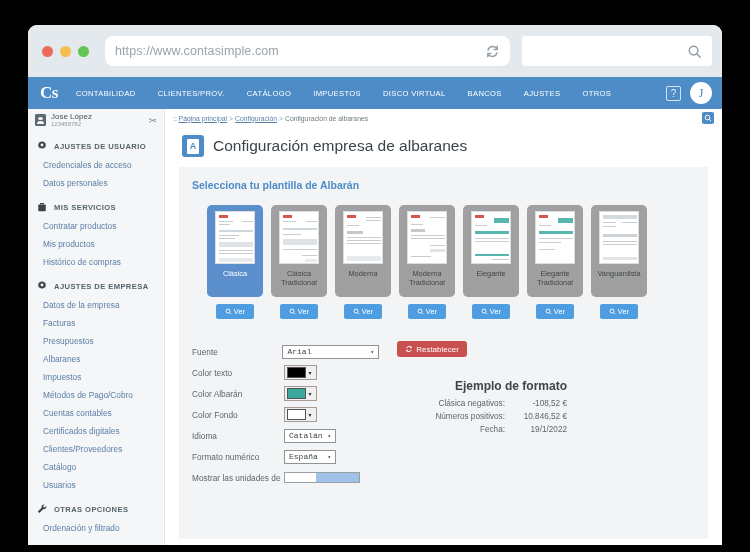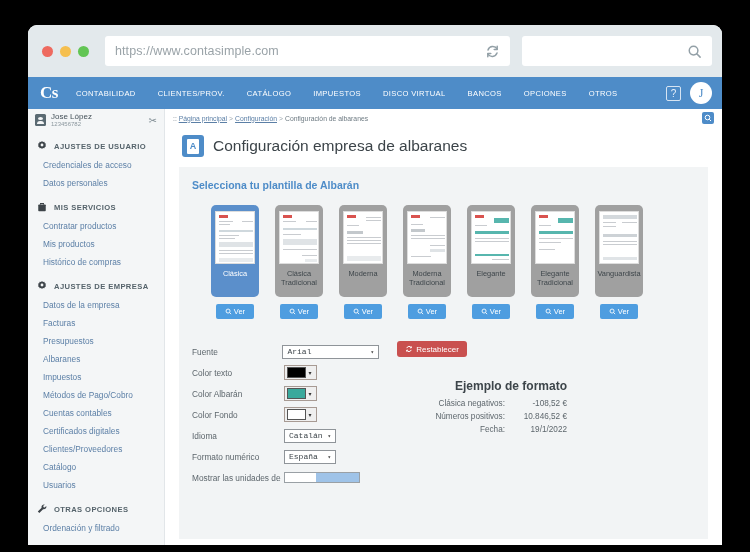--- a/index.html
+++ b/index.html
@@ -20,21 +20,21 @@
   .chrome {
     height: 52px; background: #e3e9ec;
     display: flex; align-items: center; padding: 0 14px;
   }
   .dots { display: flex; gap: 7px; margin-right: 16px; }
   .dot { width: 11px; height: 11px; border-radius: 50%; }
   .dot.r { background: #ee6a5f; }
   .dot.y { background: #f5bf4f; }
   .dot.g { background: #62c554; }
   .urlbar {
-    flex: 0 0 405px; height: 30px; background: #fff; border-radius: 3px;
+    flex: 0 0 405px; height: 30px; background: #fff; border-radius: 8px;
     display: flex; align-items: center; padding: 0 10px;
   }
   .urlbar .u {
     flex: 1; font-size: 12.5px; color: #9aa3a8; letter-spacing: .1px;
   }
   .searchbar {
     margin-left: 12px; flex: 0 0 190px; height: 30px; background: #fff;
     border-radius: 3px; display: flex; align-items: center; padding: 0 10px;
   }
   .searchbar .sin { flex: 1; font-size: 12px; color: #9aa3a8; }
@@ -149,21 +149,21 @@
     margin: 2px 14px 0 14px; background: #f2f4f5; padding: 12px 0 0 0;
     height: 372px;
   }
   .panelhead {
     font-size: 10.5px; color: #4e8cc8; font-weight: bold;
     padding-left: 13px; margin-bottom: 14px;
   }
   .cards { display: flex; gap: 8px; padding-left: 28px; }
   .cardwrap { width: 56px; display: flex; flex-direction: column; align-items: center; }
   .card {
-    width: 48px; height: 92px; background: #a0a0a0; border-radius: 5px;
+    width: 56px; height: 92px; background: #a0a0a0; border-radius: 5px;
     display: flex; flex-direction: column; align-items: center;
     padding-top: 6px;
   }
   .card.sel { background: #5b8fcb; }
   .thumb {
     width: 40px; height: 53px; background: #fff; border: .5px solid #ddd;
     position: relative; overflow: hidden;
   }
   .tline { position: absolute; background: #c9ccd0; height: 1px; }
   .tband { position: absolute; background: #cfd8dd; }
@@ -263,21 +263,21 @@
   </div>
 
   <div class="topnav">
     <span class="logo">Cs</span>
     <span class="navitem">CONTABILIDAD</span>
     <span class="navitem">CLIENTES/PROV.</span>
     <span class="navitem">CATÁLOGO</span>
     <span class="navitem">IMPUESTOS</span>
     <span class="navitem">DISCO VIRTUAL</span>
     <span class="navitem">BANCOS</span>
-    <span class="navitem">OPCIONES</span>
+    <span class="navitem">AJUSTES</span>
     <span class="navitem">OTROS</span>
     <div class="navright">
       <span class="helpbtn">?</span>
       <span class="avatar">J</span>
     </div>
   </div>
 
   <div class="split">
 
     <div class="sidebar">

